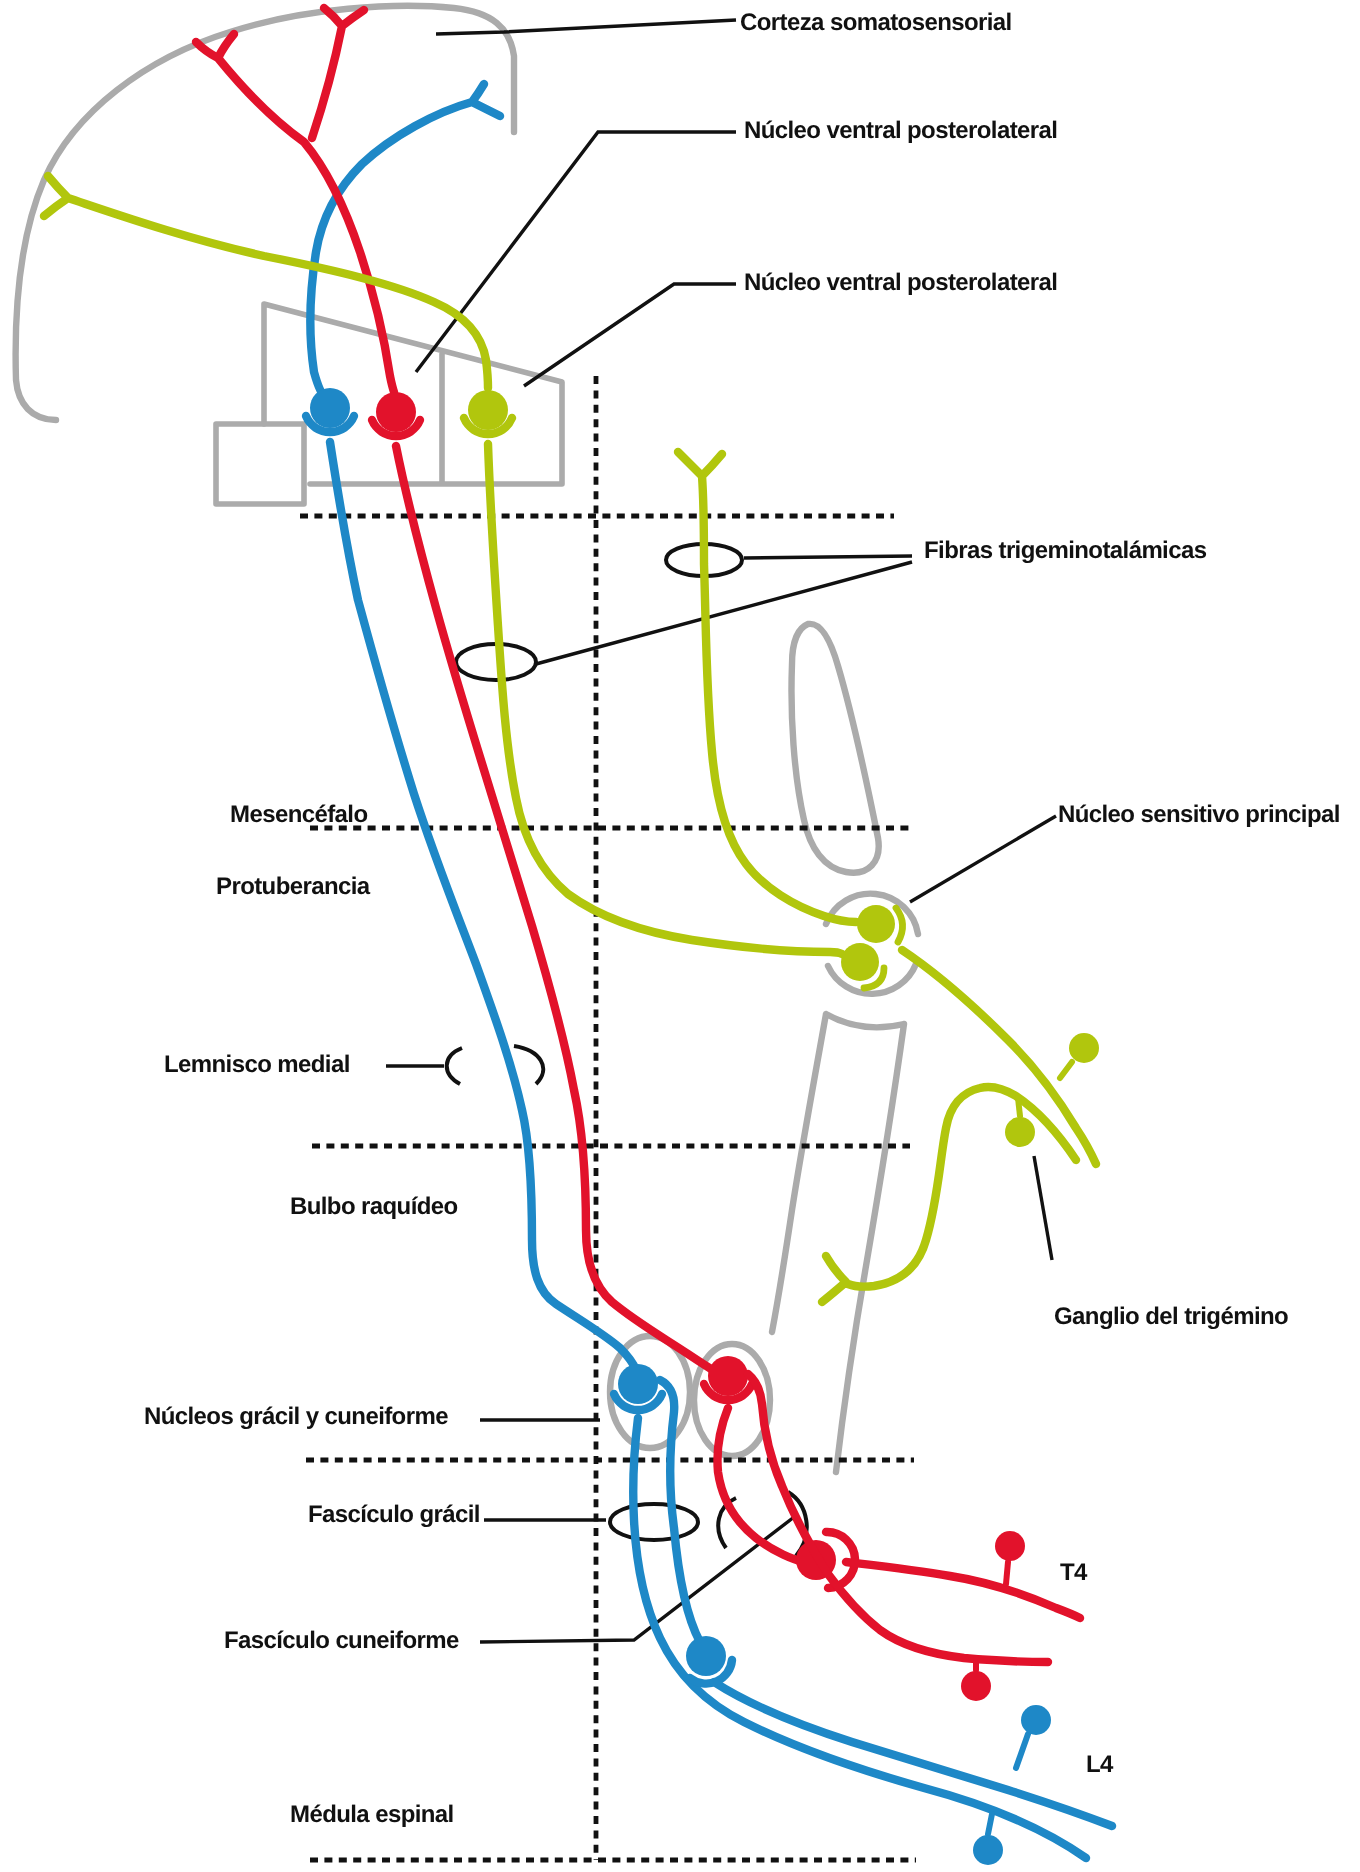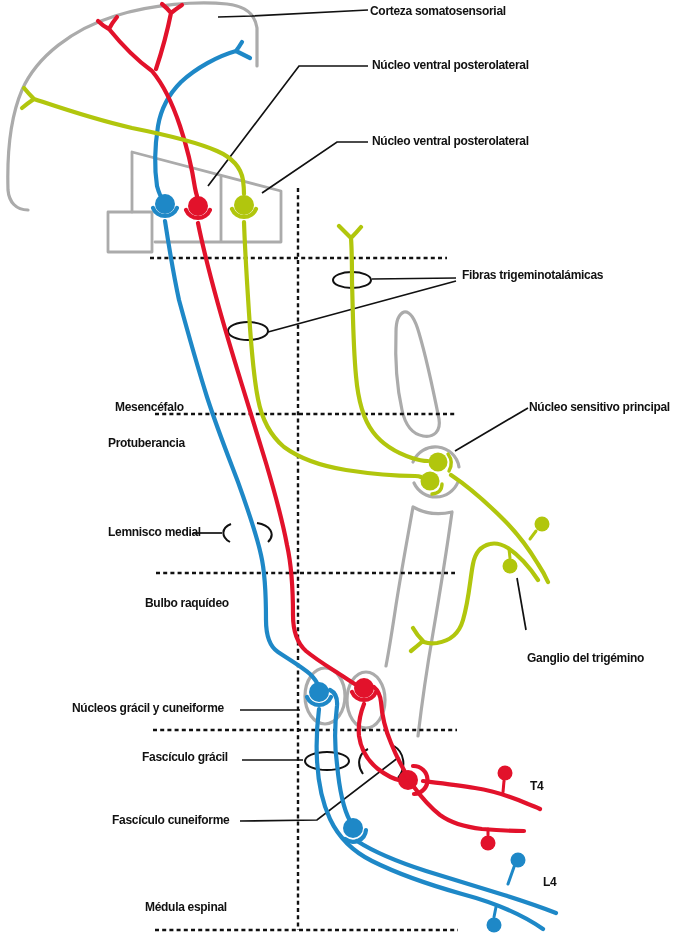--- a/index.html
+++ b/index.html
@@ -127,22 +127,22 @@
     </g>
   </svg>
 
   <div class="lbl" style="left:370px;top:4px">Corteza somatosensorial</div>
   <div class="lbl" style="left:372px;top:58px">Núcleo ventral posterolateral</div>
   <div class="lbl" style="left:372px;top:134px">Núcleo ventral posterolateral</div>
   <div class="lbl" style="left:462px;top:268px">Fibras trigeminotalámicas</div>
   <div class="lbl" style="left:115px;top:400px">Mesencéfalo</div>
   <div class="lbl" style="left:529px;top:400px">Núcleo sensitivo principal</div>
   <div class="lbl" style="left:108px;top:436px">Protuberancia</div>
-  <div class="lbl" style="left:108px;top:525px">Lemnisco medial</div>
+  <div class="lbl" style="left:82px;top:525px">Lemnisco medial</div>
   <div class="lbl" style="left:145px;top:596px">Bulbo raquídeo</div>
   <div class="lbl" style="left:527px;top:651px">Ganglio del trigémino</div>
   <div class="lbl" style="left:72px;top:701px">Núcleos grácil y cuneiforme</div>
-  <div class="lbl" style="left:142px;top:750px">Fascículo grácil</div>
+  <div class="lbl" style="left:154px;top:750px">Fascículo grácil</div>
   <div class="lbl" style="left:112px;top:813px">Fascículo cuneiforme</div>
   <div class="lbl" style="left:145px;top:900px">Médula espinal</div>
   <div class="lbl" style="left:530px;top:779px">T4</div>
   <div class="lbl" style="left:543px;top:875px">L4</div>
 </div>
 
 </body></html>

